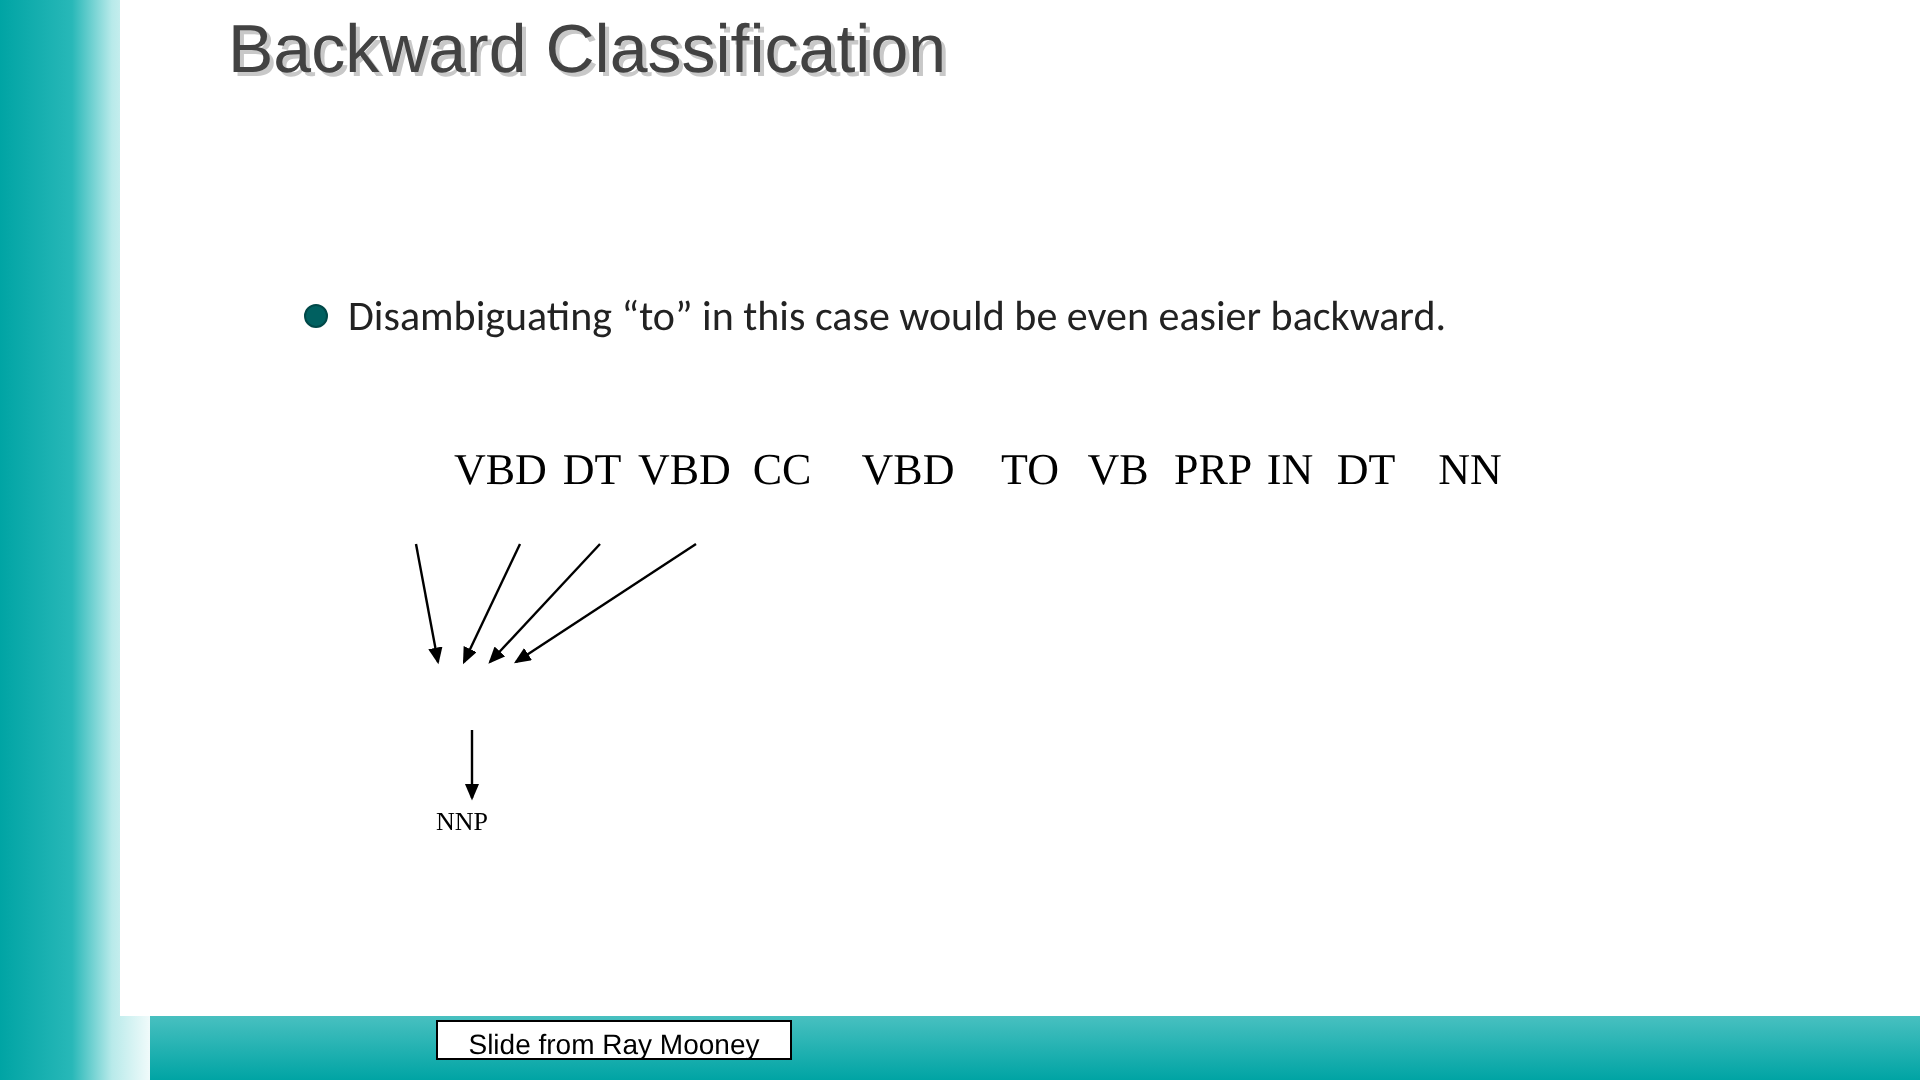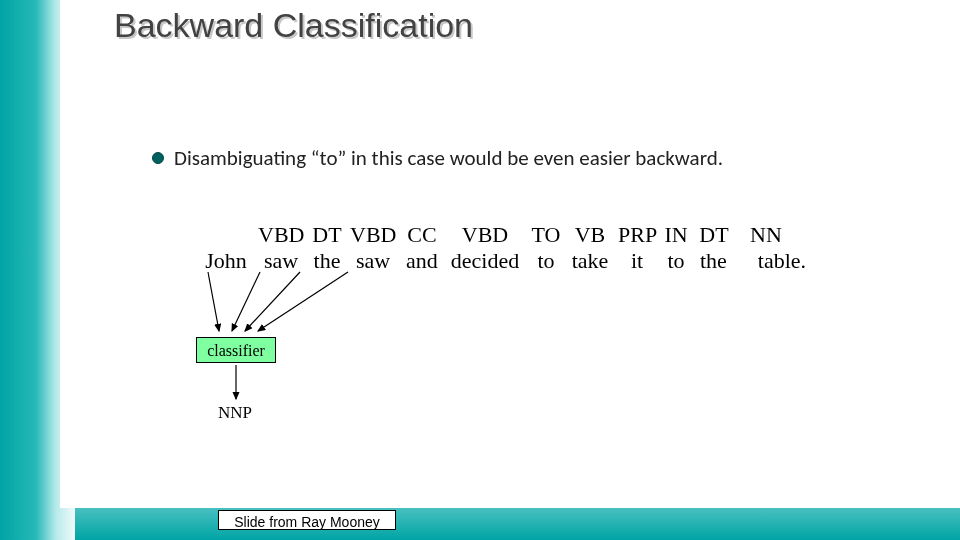--- a/index.html
+++ b/index.html
@@ -69,21 +69,21 @@
     border-radius: 50%;
     flex-shrink: 0;
   }
   .bullet-text {
     font-family: Calibri, Arial, sans-serif;
     font-size: 21px;
     color: #222;
   }
   .sentence-block {
     position: absolute;
-    left: 200px; top: 222px;
+    left: 169px; top: 222px;
     font-family: "Times New Roman", serif;
   }
   .srow { white-space: nowrap; }
   .scell {
     display: inline-block;
     font-size: 22px;
     color: #000;
     text-align: center;
   }
   .pos-row .scell { padding: 0 2px; }
@@ -97,21 +97,21 @@
     font-family: "Times New Roman", serif;
     font-size: 16px;
     text-align: center;
     line-height: 25px;
     color: #000;
   }
   .nnp-label {
     position: absolute;
     left: 218px; top: 403px;
     font-family: "Times New Roman", serif;
-    font-size: 17px;
+    font-size: 13px;
     color: #000;
   }
   .footer-box {
     position: absolute;
     left: 218px; top: 510px;
     width: 178px; height: 20px;
     background: #fff;
     border: 1px solid #000;
     font-family: Arial, sans-serif;
     font-size: 14px;
@@ -152,37 +152,22 @@
       <span class="scell" style="width:50px">VBD</span>
       <span class="scell" style="width:40px">CC</span>
       <span class="scell" style="width:78px">VBD</span>
       <span class="scell" style="width:36px">TO</span>
       <span class="scell" style="width:44px">VB</span>
       <span class="scell" style="width:42px">PRP</span>
       <span class="scell" style="width:28px">IN</span>
       <span class="scell" style="width:40px">DT</span>
       <span class="scell" style="width:56px">NN</span>
     </div>
-    <div class="srow word-row">
-      <span class="scell" style="width:52px">John</span>
-      <span class="scell" style="width:50px">saw</span>
-      <span class="scell" style="width:34px">the</span>
-      <span class="scell" style="width:50px">saw</span>
-      <span class="scell" style="width:40px">and</span>
-      <span class="scell" style="width:78px">decided</span>
-      <span class="scell" style="width:36px">to</span>
-      <span class="scell" style="width:44px">take</span>
-      <span class="scell" style="width:42px">it</span>
-      <span class="scell" style="width:28px">to</span>
-      <span class="scell" style="width:56px;text-align:left;padding-left:6px">the</span>
-      <span class="scell" style="width:56px">table.</span>
-    </div>
   </div>
 
-  <div class="classifier-box">classifier</div>
   <div class="nnp-label">NNP</div>
 </div>
 
 <svg class="arrows">
   <defs>
     <marker id="ah" markerWidth="8" markerHeight="8" refX="6" refY="3" orient="auto">
       <path d="M0,0 L7,3 L0,6 Z" fill="#000"></path>
     </marker>
   </defs>
   <line x1="208" y1="272" x2="219" y2="331" stroke="#000" stroke-width="1.2" marker-end="url(#ah)"></line>

